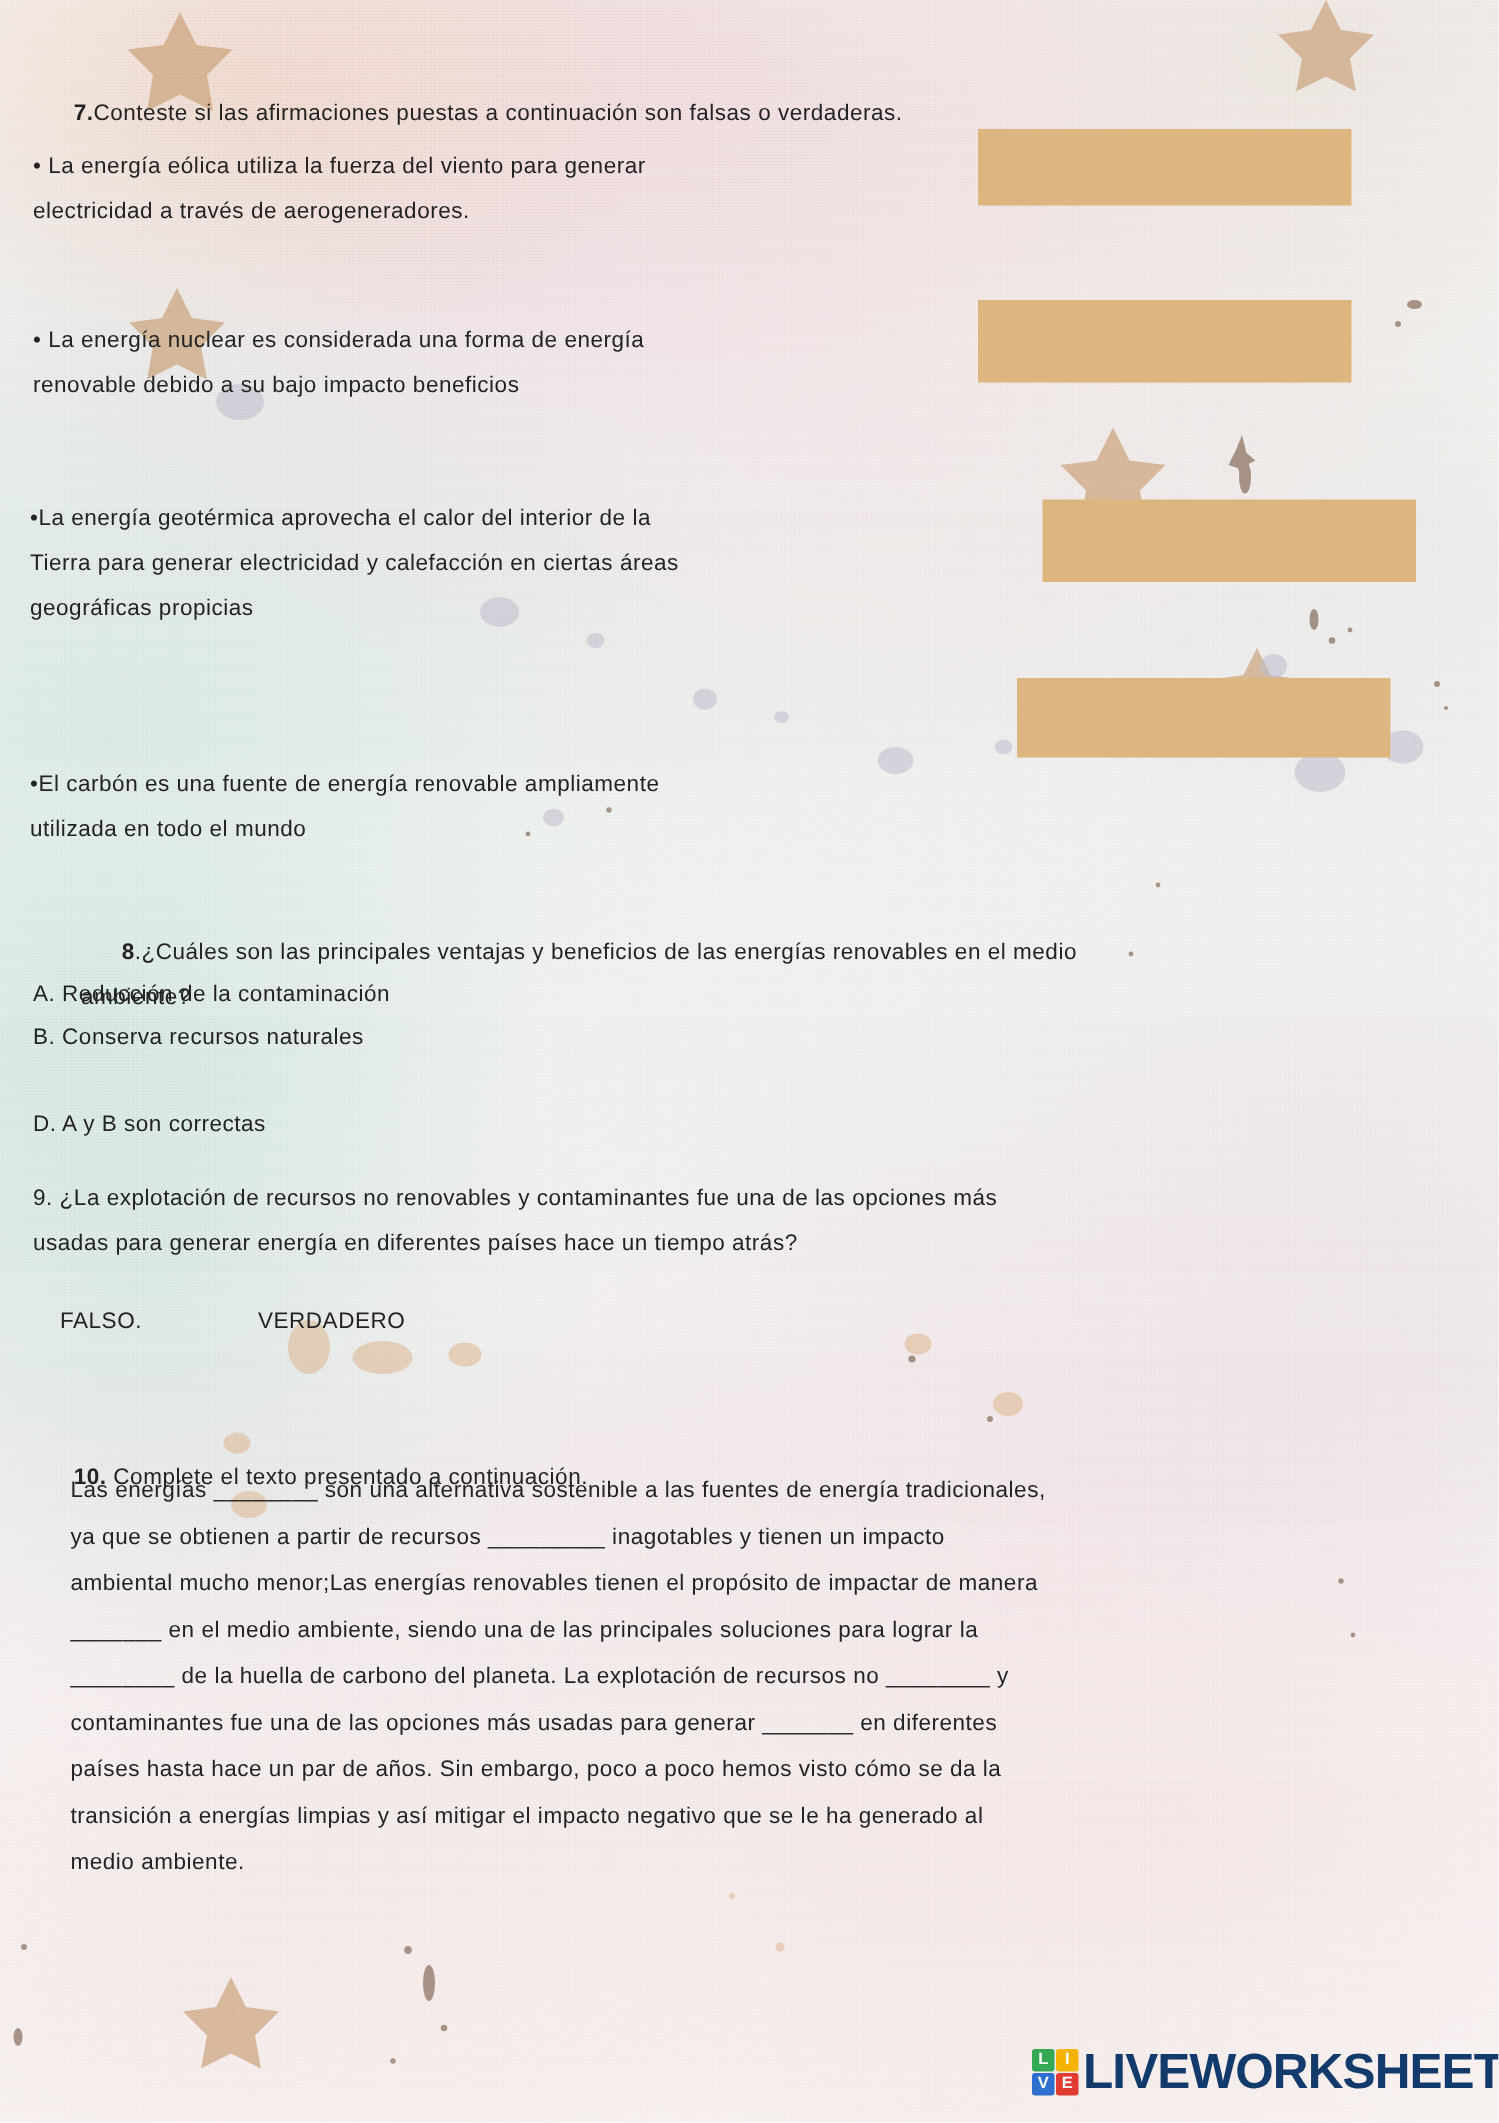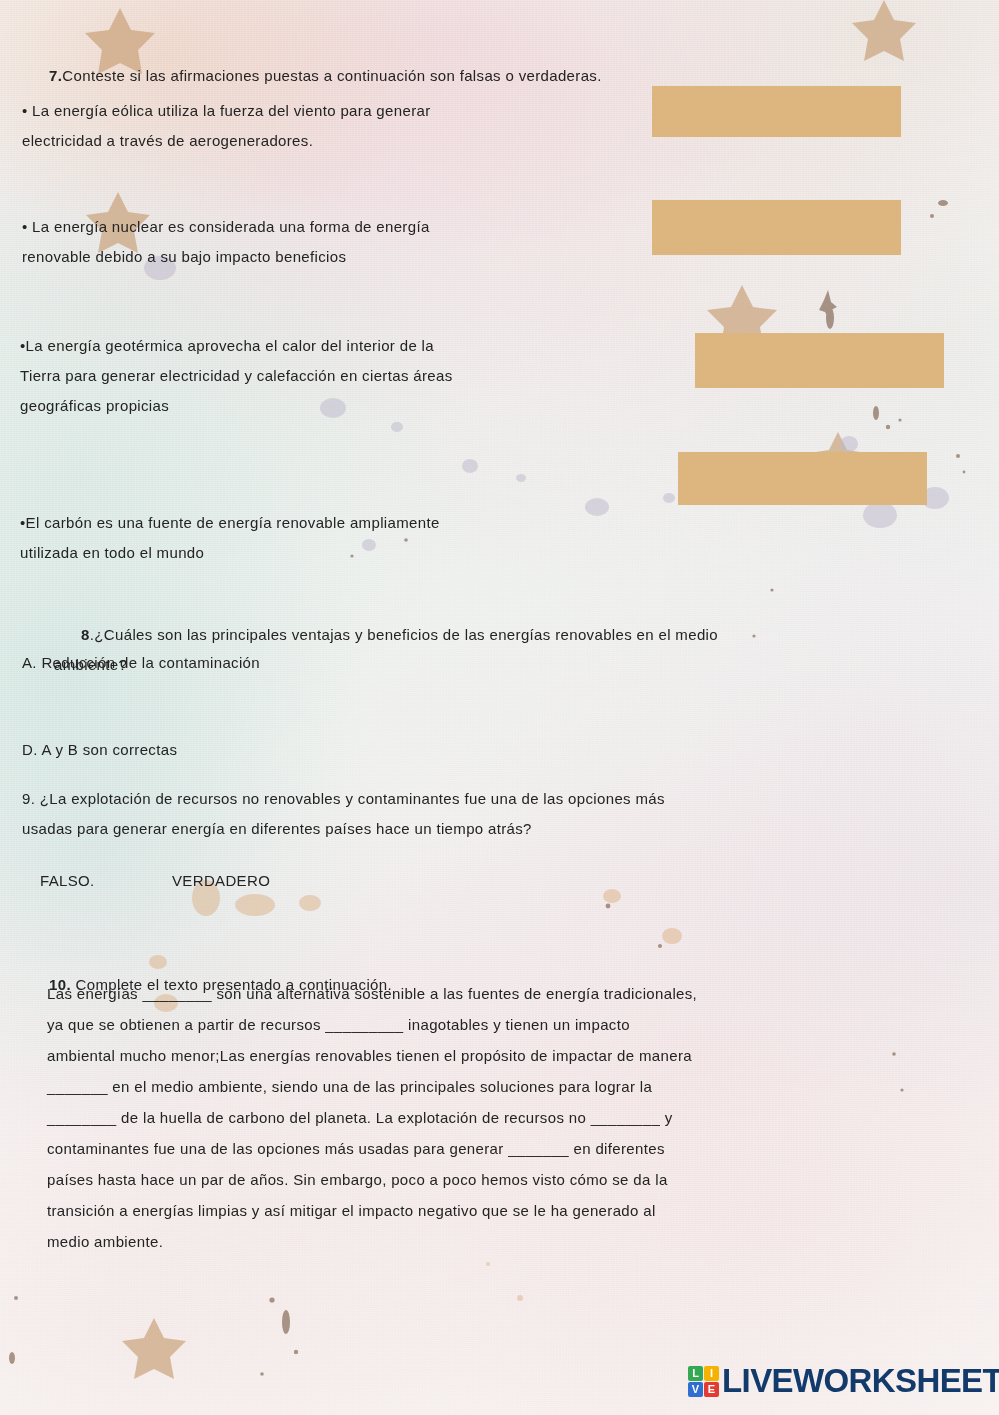--- a/index.html
+++ b/index.html
@@ -223,20 +223,21 @@
     <div class="txt" style="left:20px; top:474px; width:640px;margin-top:34px;">•El carbón es una fuente de energía renovable ampliamente
 utilizada en todo el mundo</div>
     <div class="answer-box" style="left:678px; top:452px; width:249px; height:53px;"></div>
 
     <div class="txt" style="left:22px; top:590px; width:950px;margin-left:32px;">
       <b>8</b><span>.¿Cuáles son las principales ventajas y beneficios de las energías renovables en el medio
 ambiente?</span>
     </div>
 
     <div class="txt" style="left:22px; top:648px;">A. Reducción de la contaminación</div>
+    <div class="txt" style="left:22px; top:677px;">B. Conserva recursos naturales</div>
     <div class="txt" style="left:22px; top:735px;text-align:right;">D. A y B son correctas</div>
 
     <div class="txt" style="left:22px; top:784px; width:950px;">9. ¿La explotación de recursos no renovables y contaminantes fue una de las opciones más
 usadas para generar energía en diferentes países hace un tiempo atrás?</div>
 
     <div class="txt" style="left:40px; top:866px;">FALSO.</div>
     <div class="txt" style="left:172px; top:866px;text-align:center;">VERDADERO</div>
 
     <div class="txt" style="left:22px; top:940px; width:950px;">
       <b>10.</b><span> </span><span>Complete el texto presentado a continuación.</span>

